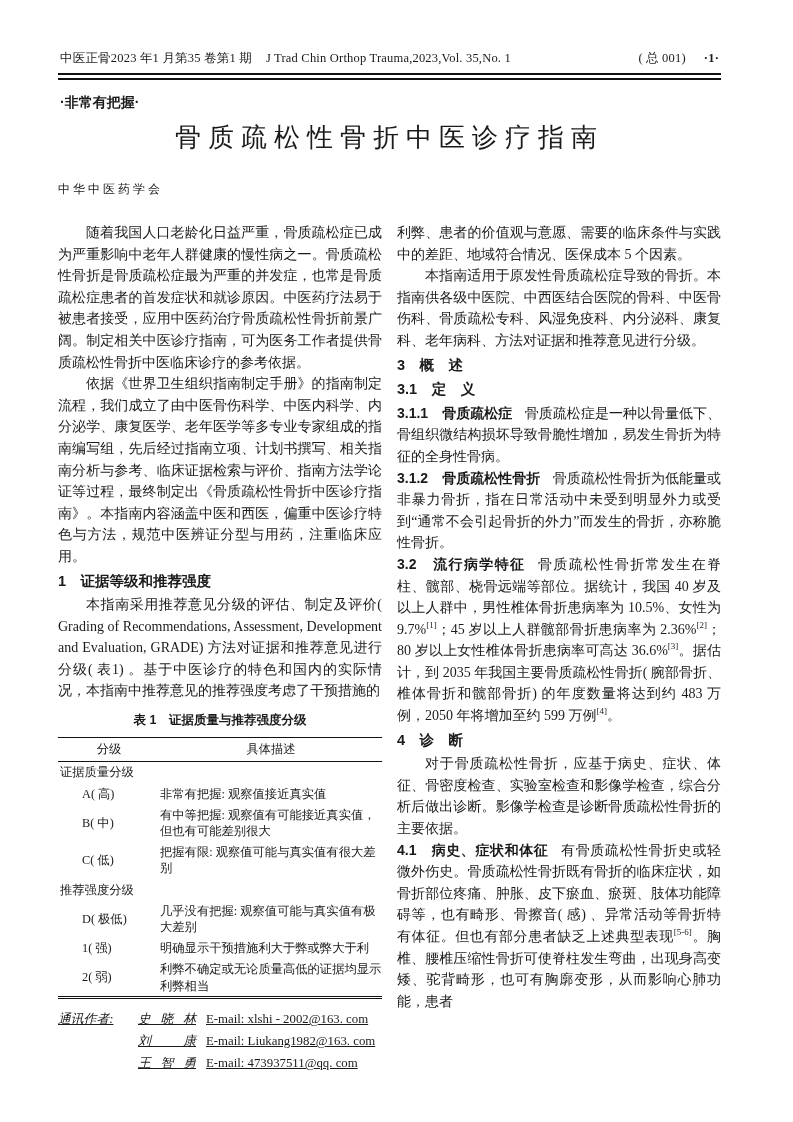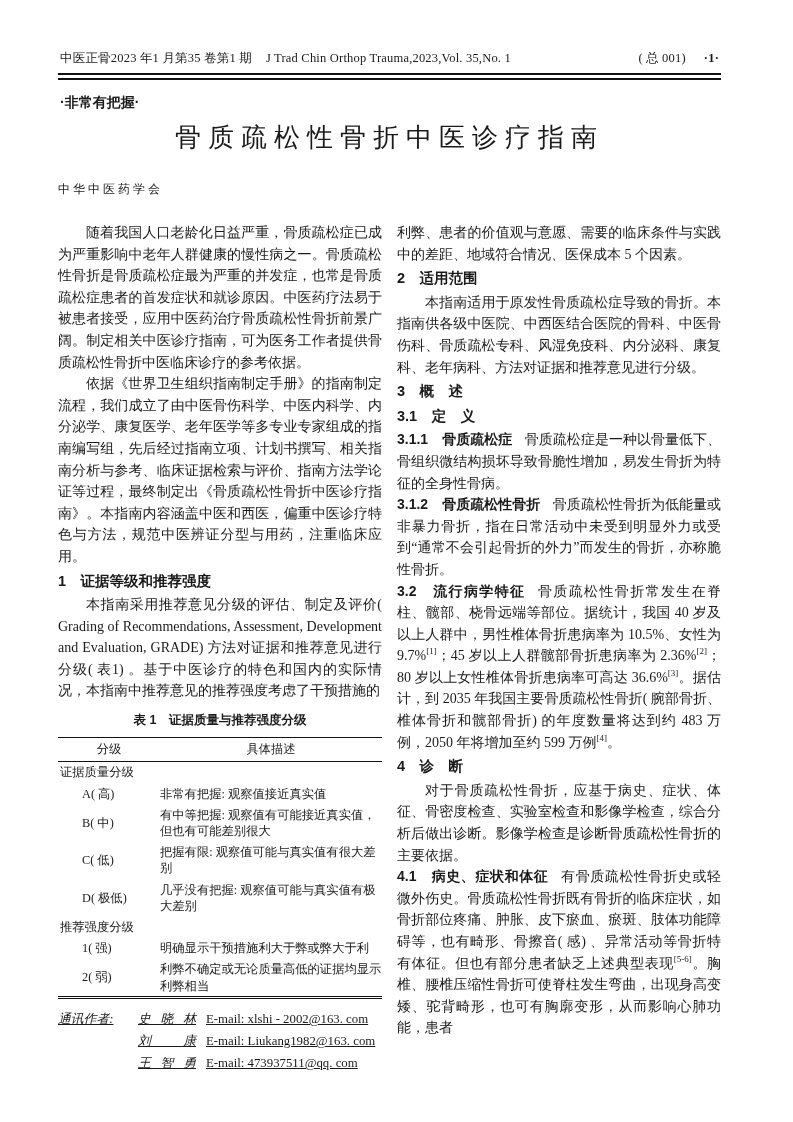--- a/index.html
+++ b/index.html
@@ -132,25 +132,25 @@
               </tr>
               <tr>
                 <td class="c1">B( 中)</td>
                 <td>有中等把握: 观察值有可能接近真实值，但也有可能差别很大</td>
               </tr>
               <tr>
                 <td class="c1">C( 低)</td>
                 <td>把握有限: 观察值可能与真实值有很大差别</td>
               </tr>
               <tr>
+                <td class="group" colspan="2">推荐强度分级</td>
+              </tr>
+              <tr>
                 <td class="c1">D( 极低)</td>
                 <td>几乎没有把握: 观察值可能与真实值有极大差别</td>
-              </tr>
-              <tr>
-                <td class="group" colspan="2">推荐强度分级</td>
               </tr>
               <tr>
                 <td class="c1">1( 强)</td>
                 <td>明确显示干预措施利大于弊或弊大于利</td>
               </tr>
               <tr>
                 <td class="c1">2( 弱)</td>
                 <td>利弊不确定或无论质量高低的证据均显示利弊相当</td>
               </tr>
             </tbody>
@@ -169,21 +169,20 @@
           <div class="fn-row">
             <span class="fn-prefix"></span>
             <span class="fn-name">王智勇</span>
             <span class="fn-email">E-mail: 473937511@qq. com</span>
           </div>
         </div>
       </div>
 
       <div class="col">
         <p>利弊、患者的价值观与意愿、需要的临床条件与实践中的差距、地域符合情况、医保成本 5 个因素。</p>
-        <h2 class="sec">2　适用范围</h2>
         <p class="indent">本指南适用于原发性骨质疏松症导致的骨折。本指南供各级中医院、中西医结合医院的骨科、中医骨伤科、骨质疏松专科、风湿免疫科、内分泌科、康复科、老年病科、方法对证据和推荐意见进行分级。</p>
         <h2 class="sec">3　概　述</h2>
         <h2 class="sec">3.1　定　义</h2>
         <p><span class="runlbl">3.1.1　骨质疏松症</span><span>骨质疏松症是一种以骨量低下、骨组织微结构损坏导致骨脆性增加，易发生骨折为特征的全身性骨病。</span></p>
         <p><span class="runlbl">3.1.2　骨质疏松性骨折</span><span>骨质疏松性骨折为低能量或非暴力骨折，指在日常活动中未受到明显外力或受到“通常不会引起骨折的外力”而发生的骨折，亦称脆性骨折。</span></p>
         <p><span class="runlbl">3.2　流行病学特征</span><span>骨质疏松性骨折常发生在脊柱、髋部、桡骨远端等部位。据统计，我国 40 岁及以上人群中，男性椎体骨折患病率为 10.5%、女性为 9.7%<sup>[1]</sup>；45 岁以上人群髋部骨折患病率为 2.36%<sup>[2]</sup>；80 岁以上女性椎体骨折患病率可高达 36.6%<sup>[3]</sup>。据估计，到 2035 年我国主要骨质疏松性骨折( 腕部骨折、椎体骨折和髋部骨折) 的年度数量将达到约 483 万例，2050 年将增加至约 599 万例<sup>[4]</sup>。</span></p>
         <h2 class="sec">4　诊　断</h2>
         <p class="indent">对于骨质疏松性骨折，应基于病史、症状、体征、骨密度检查、实验室检查和影像学检查，综合分析后做出诊断。影像学检查是诊断骨质疏松性骨折的主要依据。</p>
         <p><span class="runlbl">4.1　病史、症状和体征</span><span>有骨质疏松性骨折史或轻微外伤史。骨质疏松性骨折既有骨折的临床症状，如骨折部位疼痛、肿胀、皮下瘀血、瘀斑、肢体功能障碍等，也有畸形、骨擦音( 感) 、异常活动等骨折特有体征。但也有部分患者缺乏上述典型表现<sup>[5-6]</sup>。胸椎、腰椎压缩性骨折可使脊柱发生弯曲，出现身高变矮、驼背畸形，也可有胸廓变形，从而影响心肺功能，患者</span></p>
       </div>

